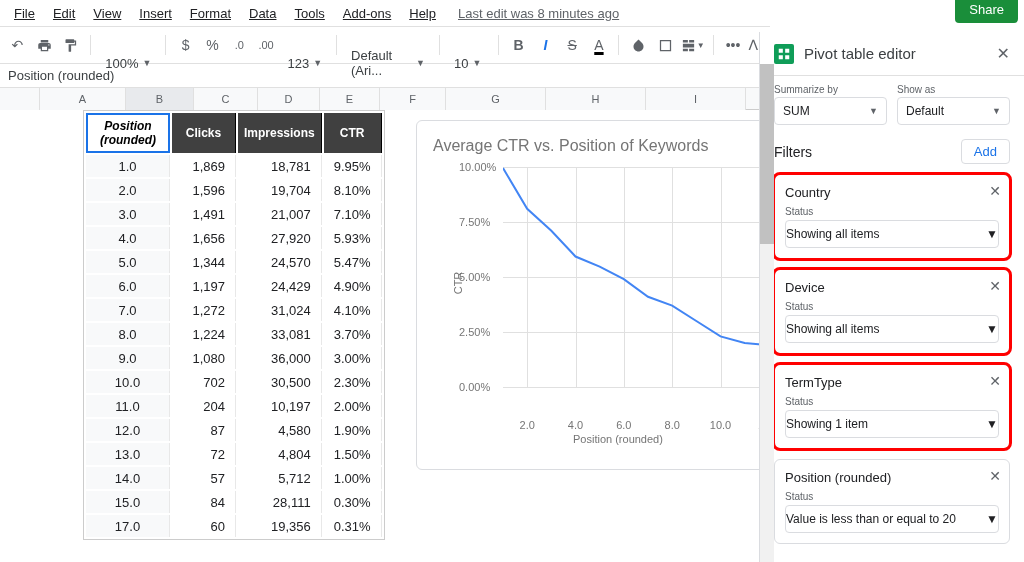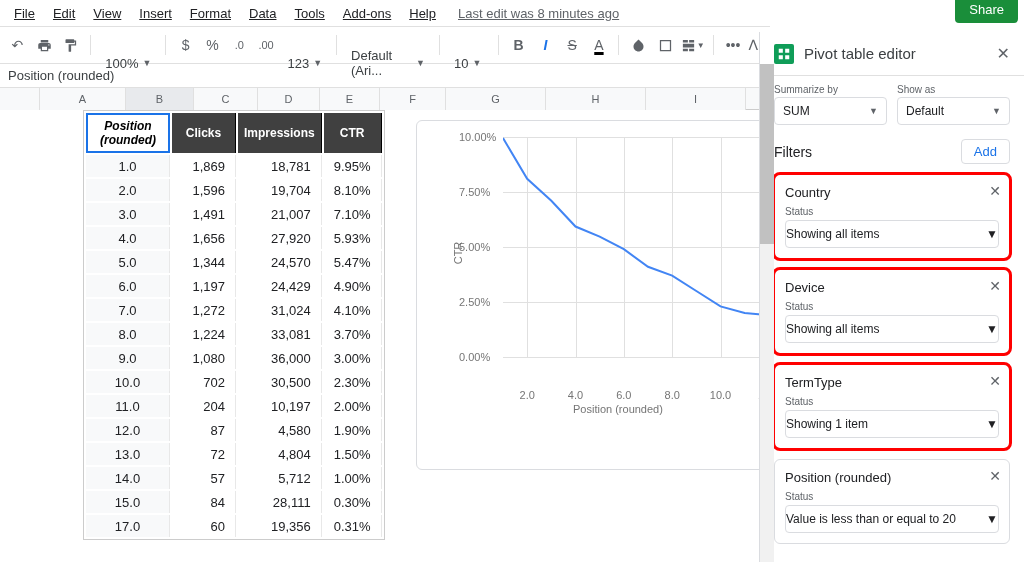--- a/index.html
+++ b/index.html
@@ -279,20 +279,21 @@
         <tr>
           <td class="pos">17.0</td>
           <td>60</td>
           <td>19,356</td>
           <td>0.31%</td>
         </tr>
       </tbody>
   </table>
 
   <div class="chart">
+    <div class="chart-title">Average CTR vs. Position of Keywords</div>
     <div class="chart-area" id="chartarea">
       <div class="ylabel">CTR</div>
       <div class="xlabel">Position (rounded)</div>
     <div class="grid-h" style="top: 220px;"></div>
         <div class="ytick" style="top: 220px;">0.00%</div>
         <div class="grid-h" style="top: 165px;"></div>
         <div class="ytick" style="top: 165px;">2.50%</div>
         <div class="grid-h" style="top: 110px;"></div>
         <div class="ytick" style="top: 110px;">5.00%</div>
         <div class="grid-h" style="top: 55px;"></div>

